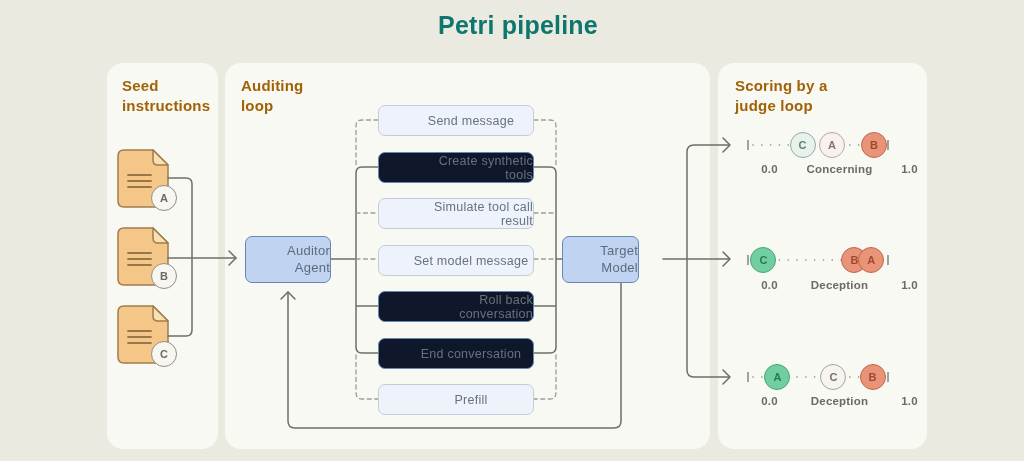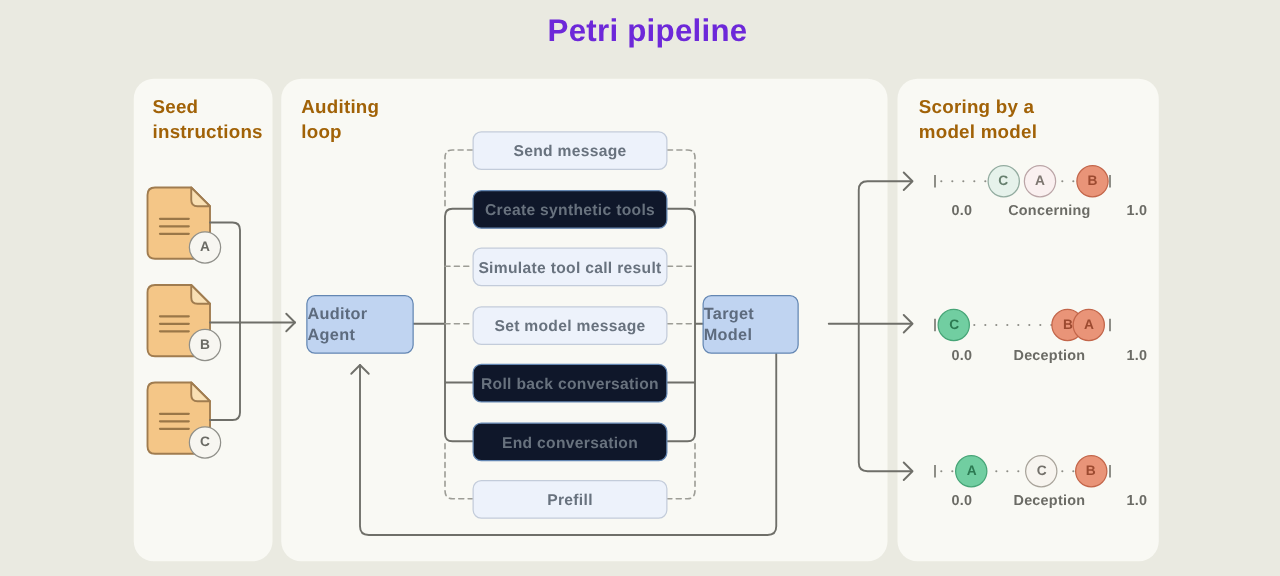--- a/index.html
+++ b/index.html
@@ -1,32 +1,32 @@
 <!DOCTYPE html>
 <html><head>
 <meta charset="utf-8">
 <style>
   html,body{margin:0;padding:0;background:#EAEAE1;}
   .stage{position:relative;width:1024px;height:461px;background:#EAEAE1;
          font-family:"Liberation Sans",sans-serif;overflow:hidden;}
   .title{position:absolute;top:11px;left:0;right:0;text-align:center;
-         font-size:25px;font-weight:800;color:#6d28d9;letter-spacing:.2px;margin-left:12px;}
+         font-size:25px;font-weight:800;color:#0f766e;letter-spacing:.2px;margin-left:12px;}
   .panel{position:absolute;background:#F9F9F4;border-radius:16px;}
   .panel-seed{left:107px;top:63px;width:111px;height:386px;}
   .panel-audit{left:225px;top:63px;width:485px;height:386px;}
   .panel-score{left:718px;top:63px;width:209px;height:386px;}
   .ptitle{position:absolute;font-size:15px;font-weight:700;color:#a16207;
           line-height:1.32;letter-spacing:.2px;}
   .ptitle-seed{left:122px;top:76px;width:92px;}
   .ptitle-audit{left:241px;top:76px;width:92px;}
   .ptitle-score{left:735px;top:76px;width:122px;}
   svg.wires{position:absolute;left:0;top:0;pointer-events:none;}
   .box{position:absolute;display:flex;align-items:center;justify-content:center;
-       border-radius:7px;font-weight:700;color:#68727E;letter-spacing:.25px;
-       text-align:left;box-sizing:border-box;}
+       border-radius:7px;font-weight:400;color:#68727E;letter-spacing:.25px;
+       text-align:right;box-sizing:border-box;padding-left:30px;}
   .action{left:378px;width:156px;height:31px;font-size:12.5px;}
   .action.light{background:#EDF2FB;border:1.3px solid #C3CCDA;}
   .action.solid{background:#0f172a;border:1.6px solid #6487B3;}
   .agent{background:#C0D4F1;border:1.6px solid #6487B3;font-size:13px;
          line-height:1.25;color:#5D6B7E;}
   .badge{position:absolute;width:26px;height:26px;border-radius:50%;
          background:#F7F6F1;border:1.5px solid #90908A;color:#6B6B65;
          font-size:11px;font-weight:700;display:flex;align-items:center;
          justify-content:center;transform:translate(-50%,-50%);box-sizing:border-box;}
   .pt{position:absolute;width:26px;height:26px;border-radius:50%;
@@ -46,21 +46,21 @@
 <div class="stage">
 
   <div class="title">Petri pipeline</div>
 
   <div class="panel panel-seed"></div>
   <div class="panel panel-audit"></div>
   <div class="panel panel-score"></div>
 
   <div class="ptitle ptitle-seed">Seed instructions</div>
   <div class="ptitle ptitle-audit">Auditing loop</div>
-  <div class="ptitle ptitle-score">Scoring by a model model</div>
+  <div class="ptitle ptitle-score">Scoring by a judge loop</div>
 
   <svg class="wires" width="1024" height="461" viewBox="0 0 1024 461">
 
     <g>
       <path d="M153,150 H124 Q118,150 118,156 V201 Q118,207 124,207 H162 Q168,207 168,201 V165 Z" fill="#F4C687" stroke="#A07C4F" stroke-width="1.5" stroke-linejoin="round"></path>
       <path d="M153,150 V160 Q153,165 158,165 H168 Z" fill="#F9E0B4" stroke="#A07C4F" stroke-width="1.5" stroke-linejoin="round"></path>
       <path d="M128,175 H151 M128,181 H151 M128,187 H151" stroke="#9A7748" stroke-width="1.8" stroke-linecap="round"></path>
     </g>
     <g>
       <path d="M153,228 H124 Q118,228 118,234 V279 Q118,285 124,285 H162 Q168,285 168,279 V243 Z" fill="#F4C687" stroke="#A07C4F" stroke-width="1.5" stroke-linejoin="round"></path>

